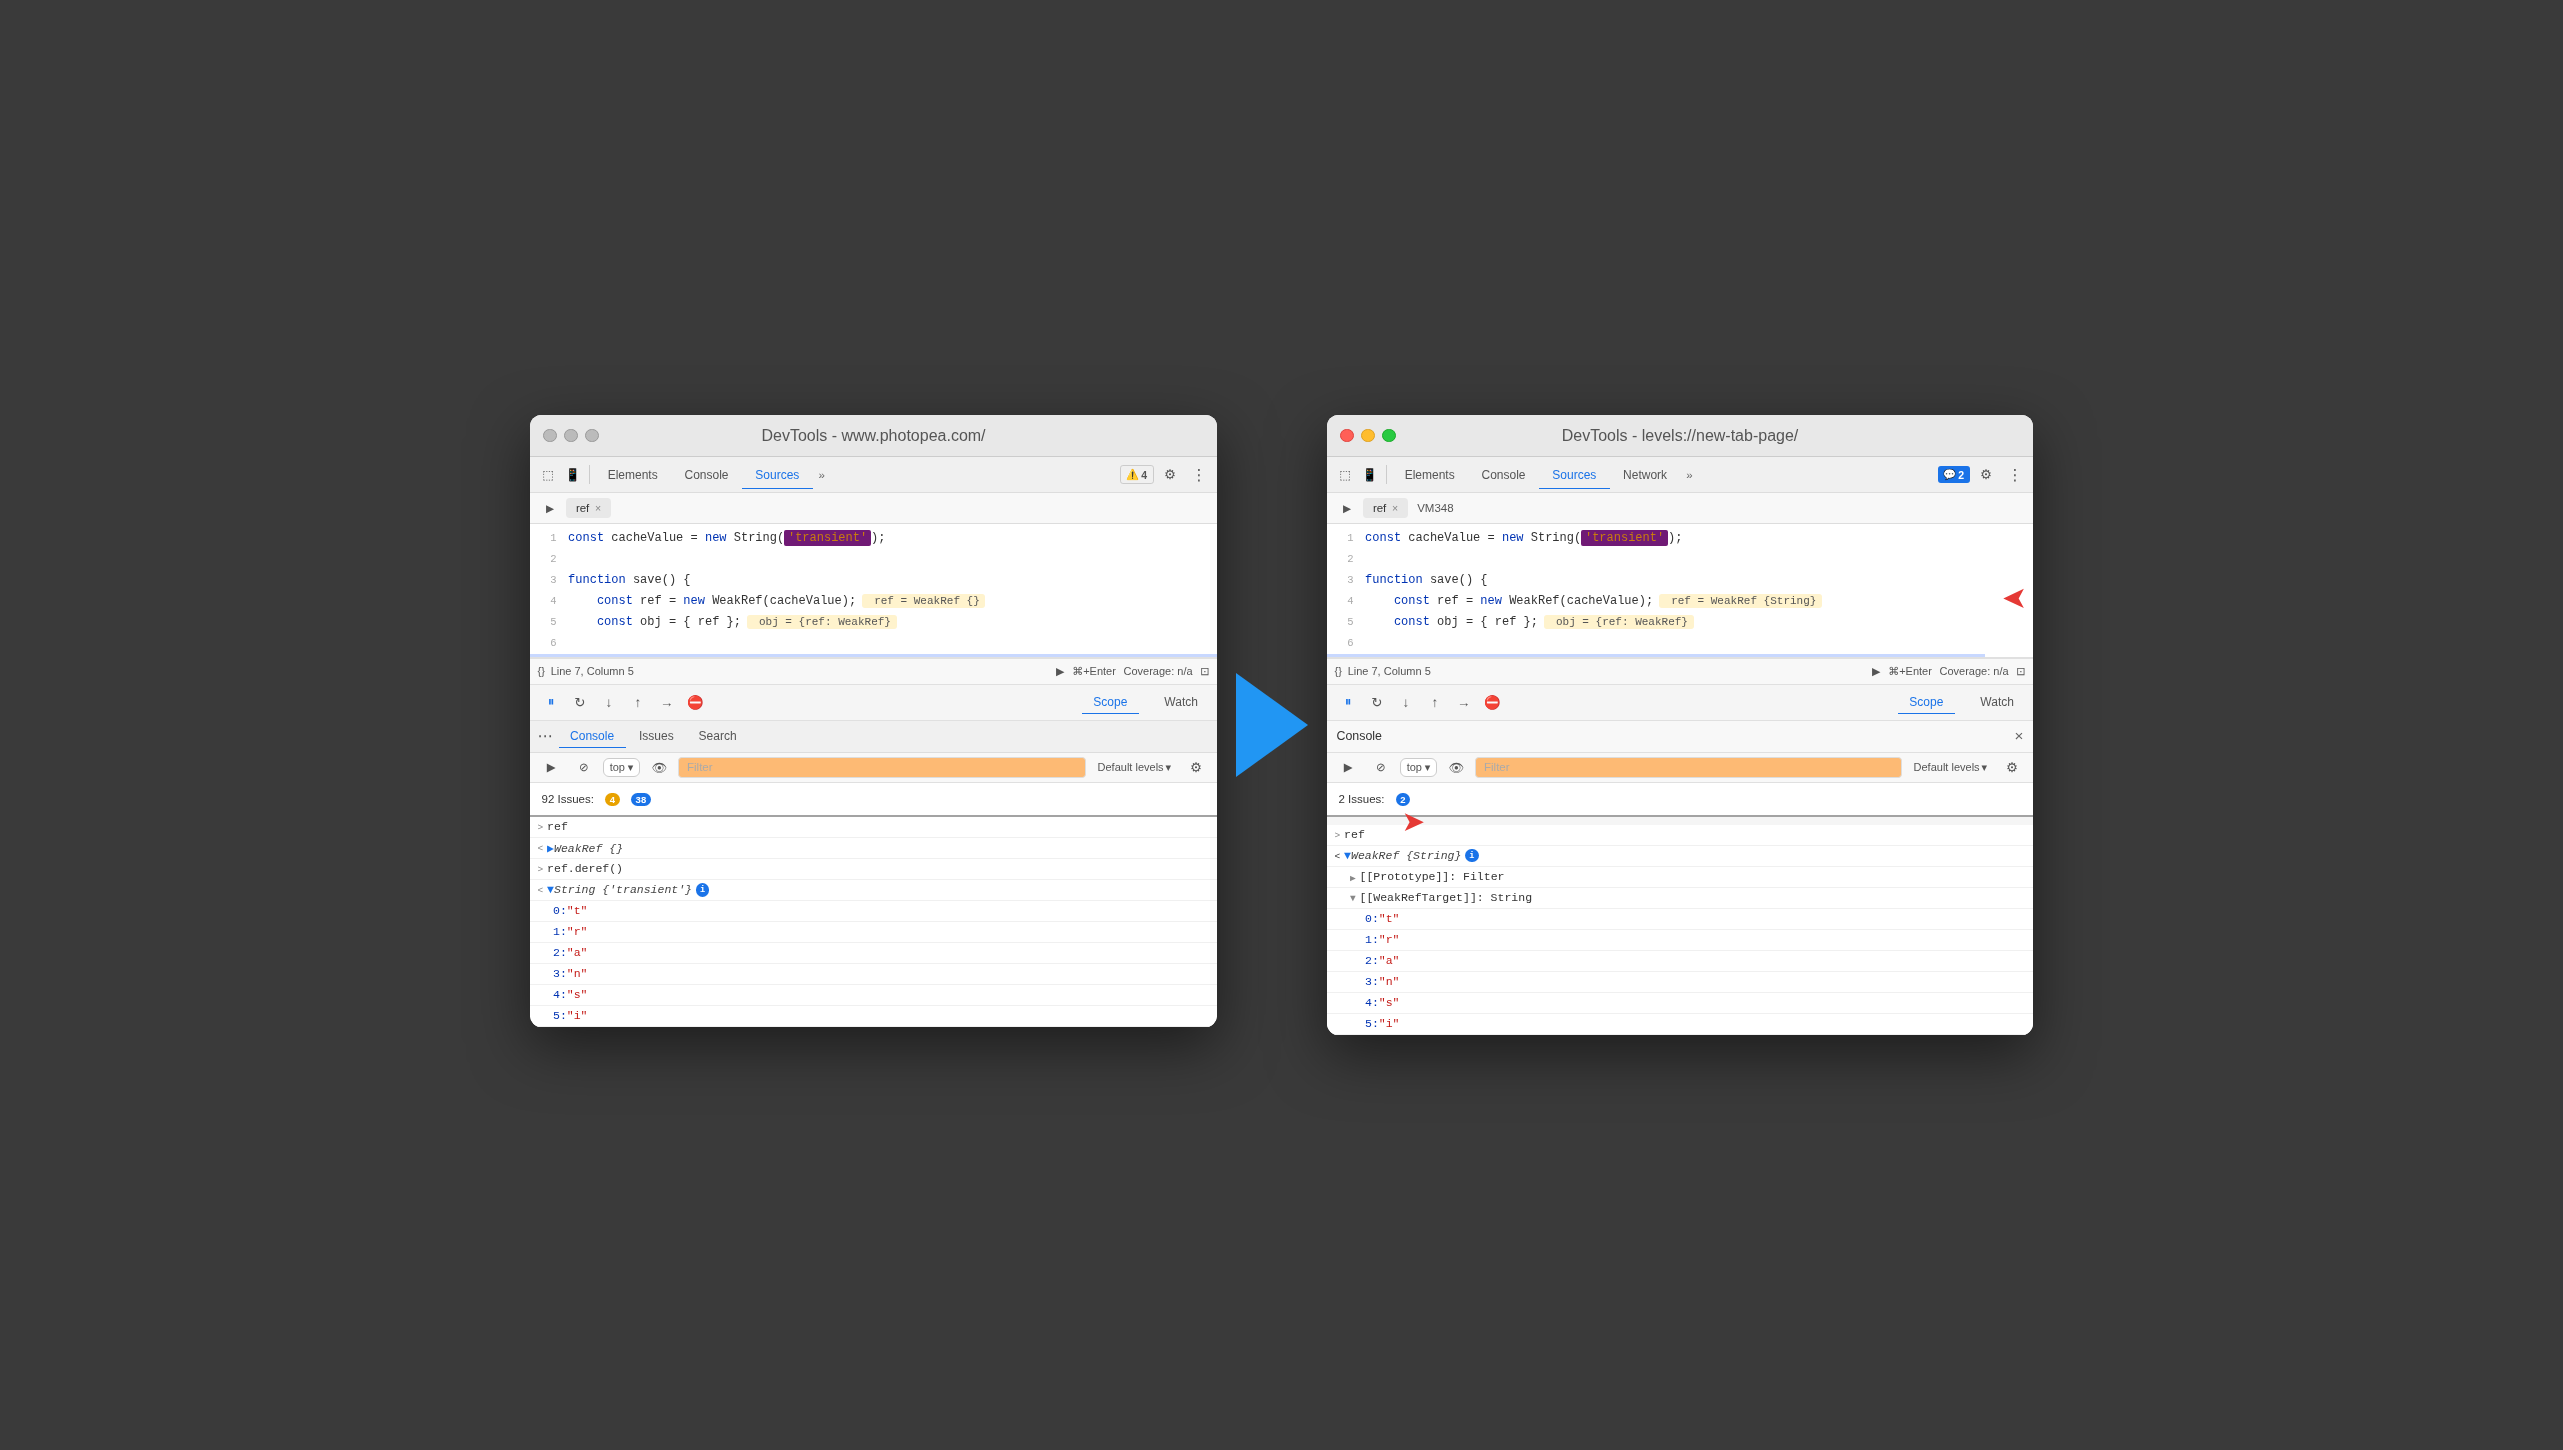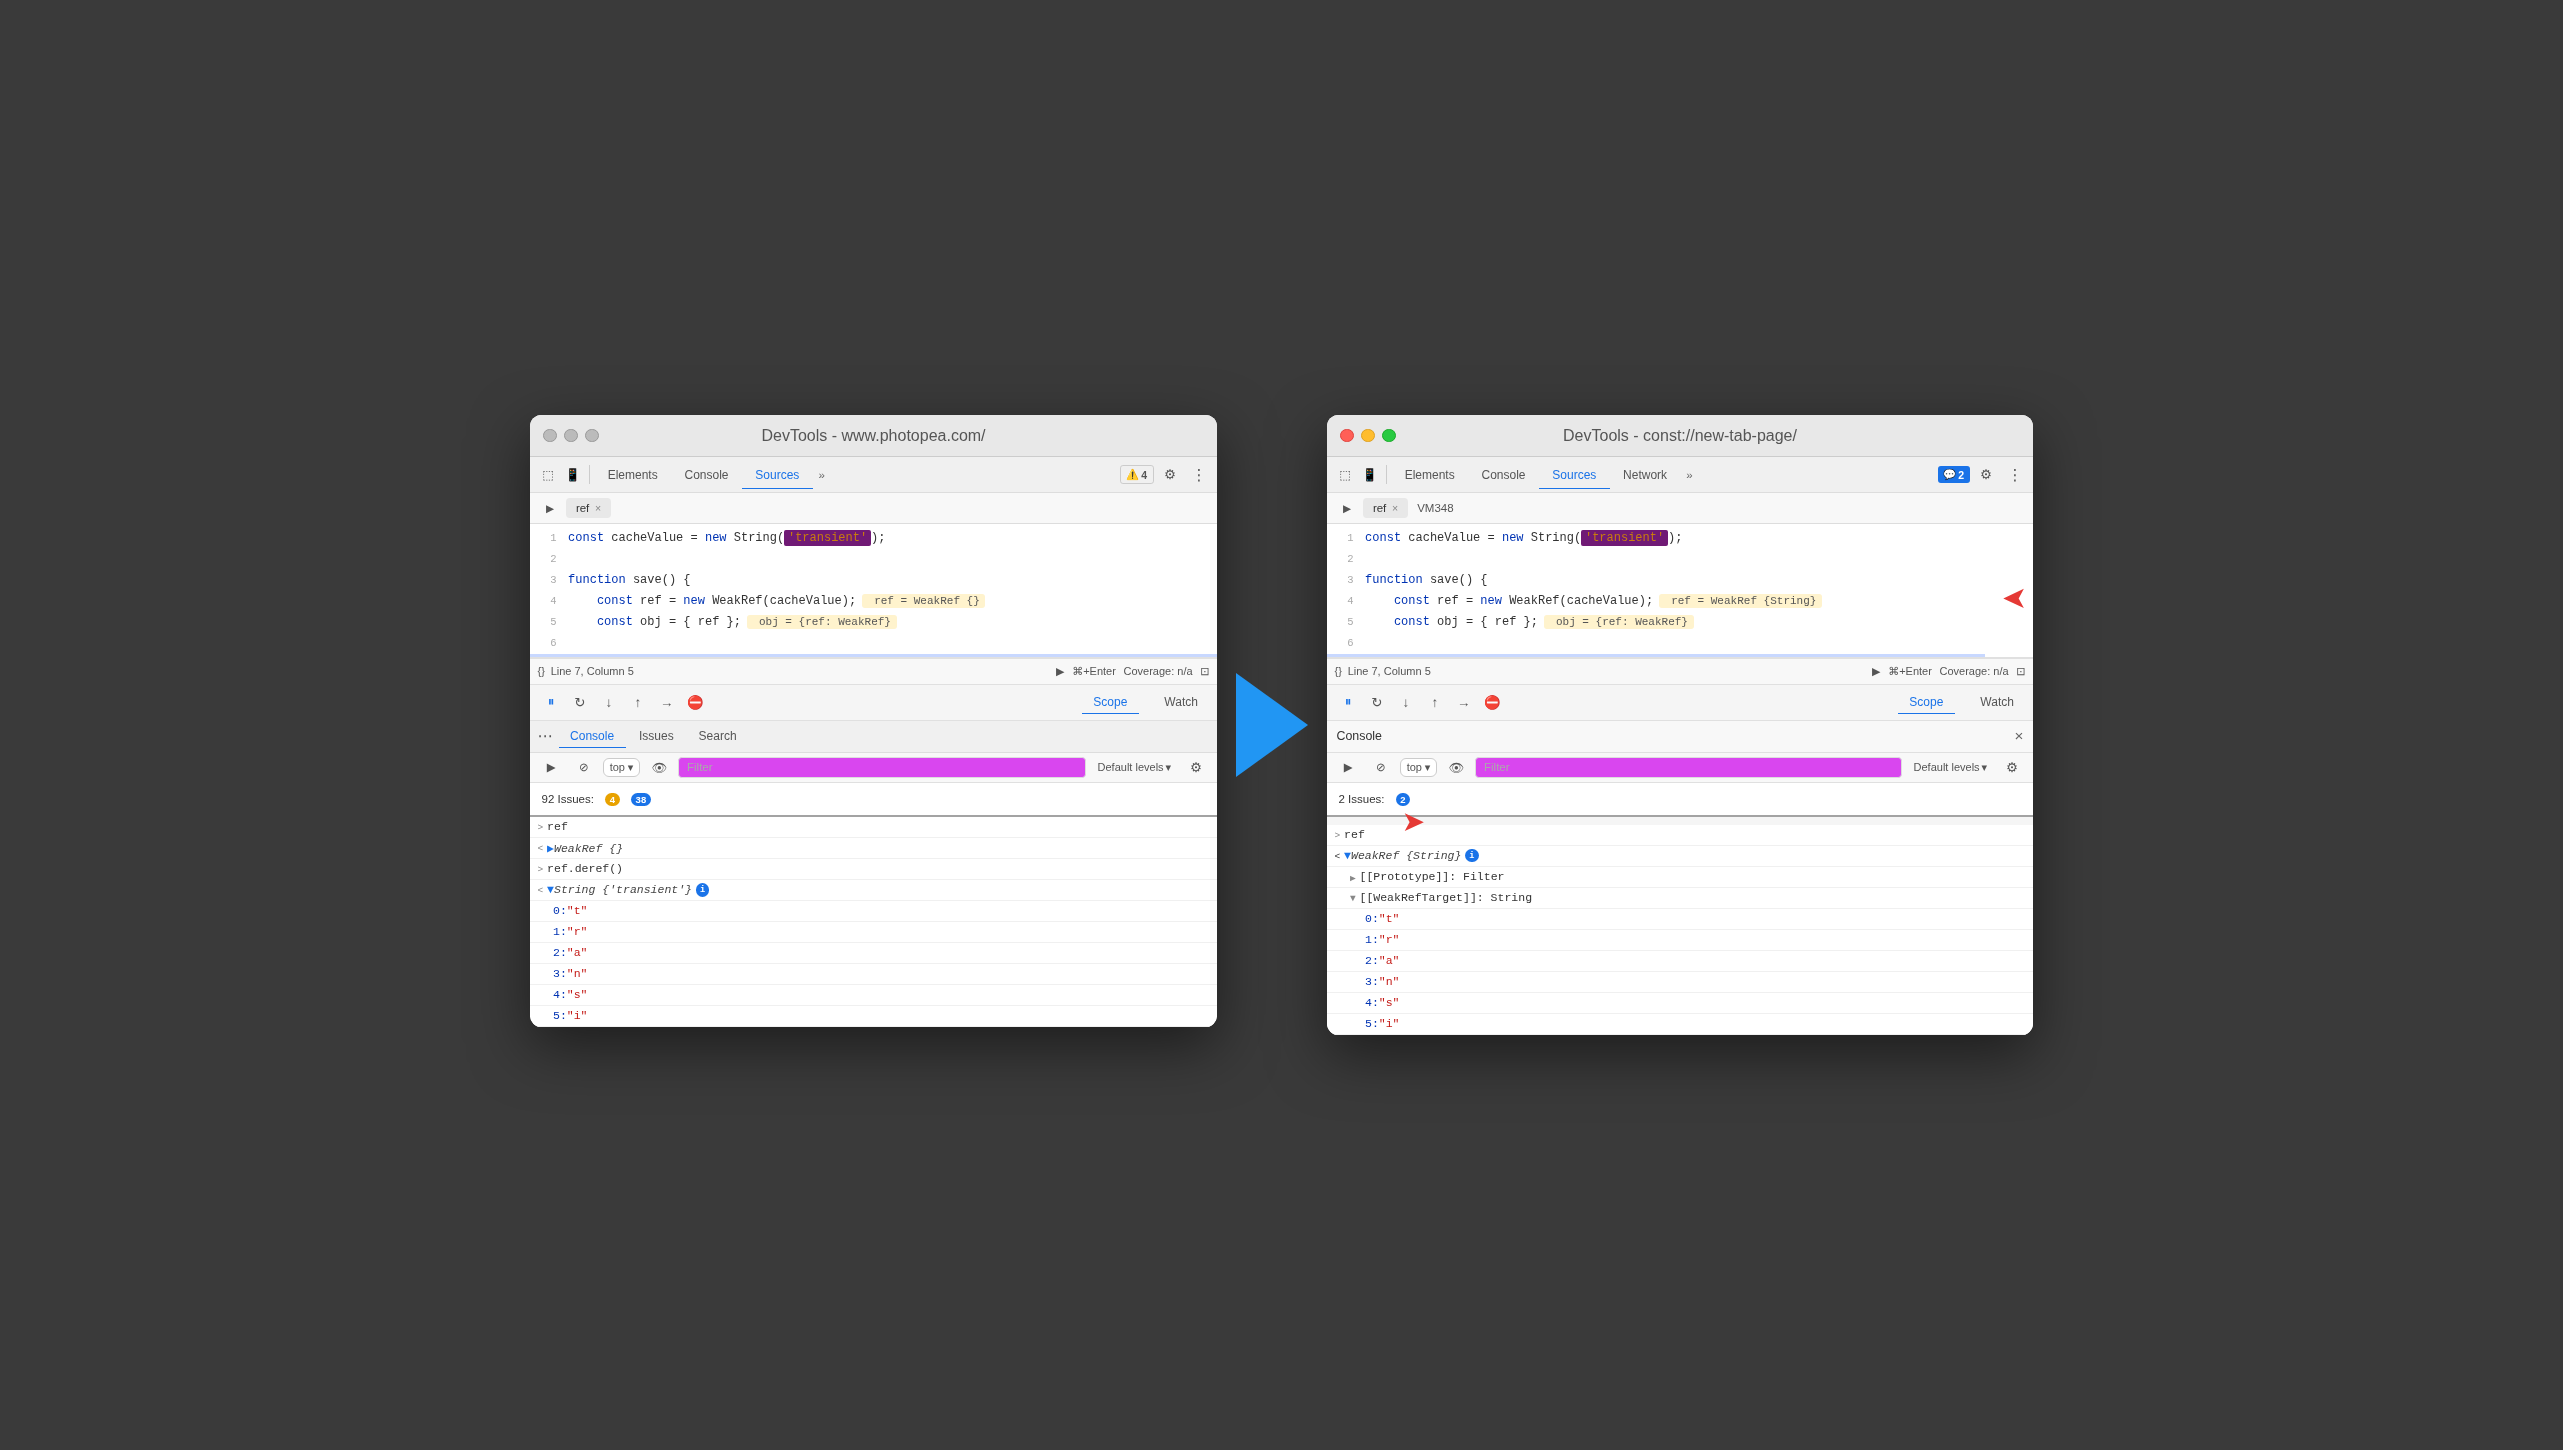--- a/index.html
+++ b/index.html
@@ -231,21 +231,21 @@
       background: #f8f8f8;
       border-bottom: 1px solid #e0e0e0;
       display: flex;
       align-items: center;
       height: 30.5px;
       padding: 0 7.6px;
       gap: 5.7px;
     }
     .console-filter {
       flex: 1;
-      background: #d946ef;
+      background: #fdba74;
       border: 1px solid #ddd;
       border-radius: 3.8px;
       height: 21px;
       padding: 0 7.6px;
       font-size: 11.5px;
       color: #333;
       outline: none;
     }
     .console-filter::placeholder { color: #aaa; }
     .levels-btn {
@@ -545,21 +545,21 @@
   </div>
 
   <div class="devtools-window right" style="position:relative;">
 
     <div class="title-bar">
       <div class="traffic-lights">
         <div class="traffic-light tl-close"></div>
         <div class="traffic-light tl-minimize"></div>
         <div class="traffic-light tl-maximize"></div>
       </div>
-      <span class="title-bar-text">DevTools - const://new-tab-page/</span>
+      <span class="title-bar-text">DevTools - levels://new-tab-page/</span>
     </div>
 
     <div style="display:flex; align-items:center; background:#f0f0f0; border-bottom:1px solid #ddd; height:36px; padding: 0 5.7px;">
       <div class="toolbar-icon" style="font-size:12.4px;">⬚</div>
       <div class="toolbar-icon" style="font-size:12.4px;">📱</div>
       <div class="toolbar-sep"></div>
       <div class="tab">Elements</div>
       <div class="tab">Console</div>
       <div class="tab active">Sources</div>
       <div class="tab">Network</div>

